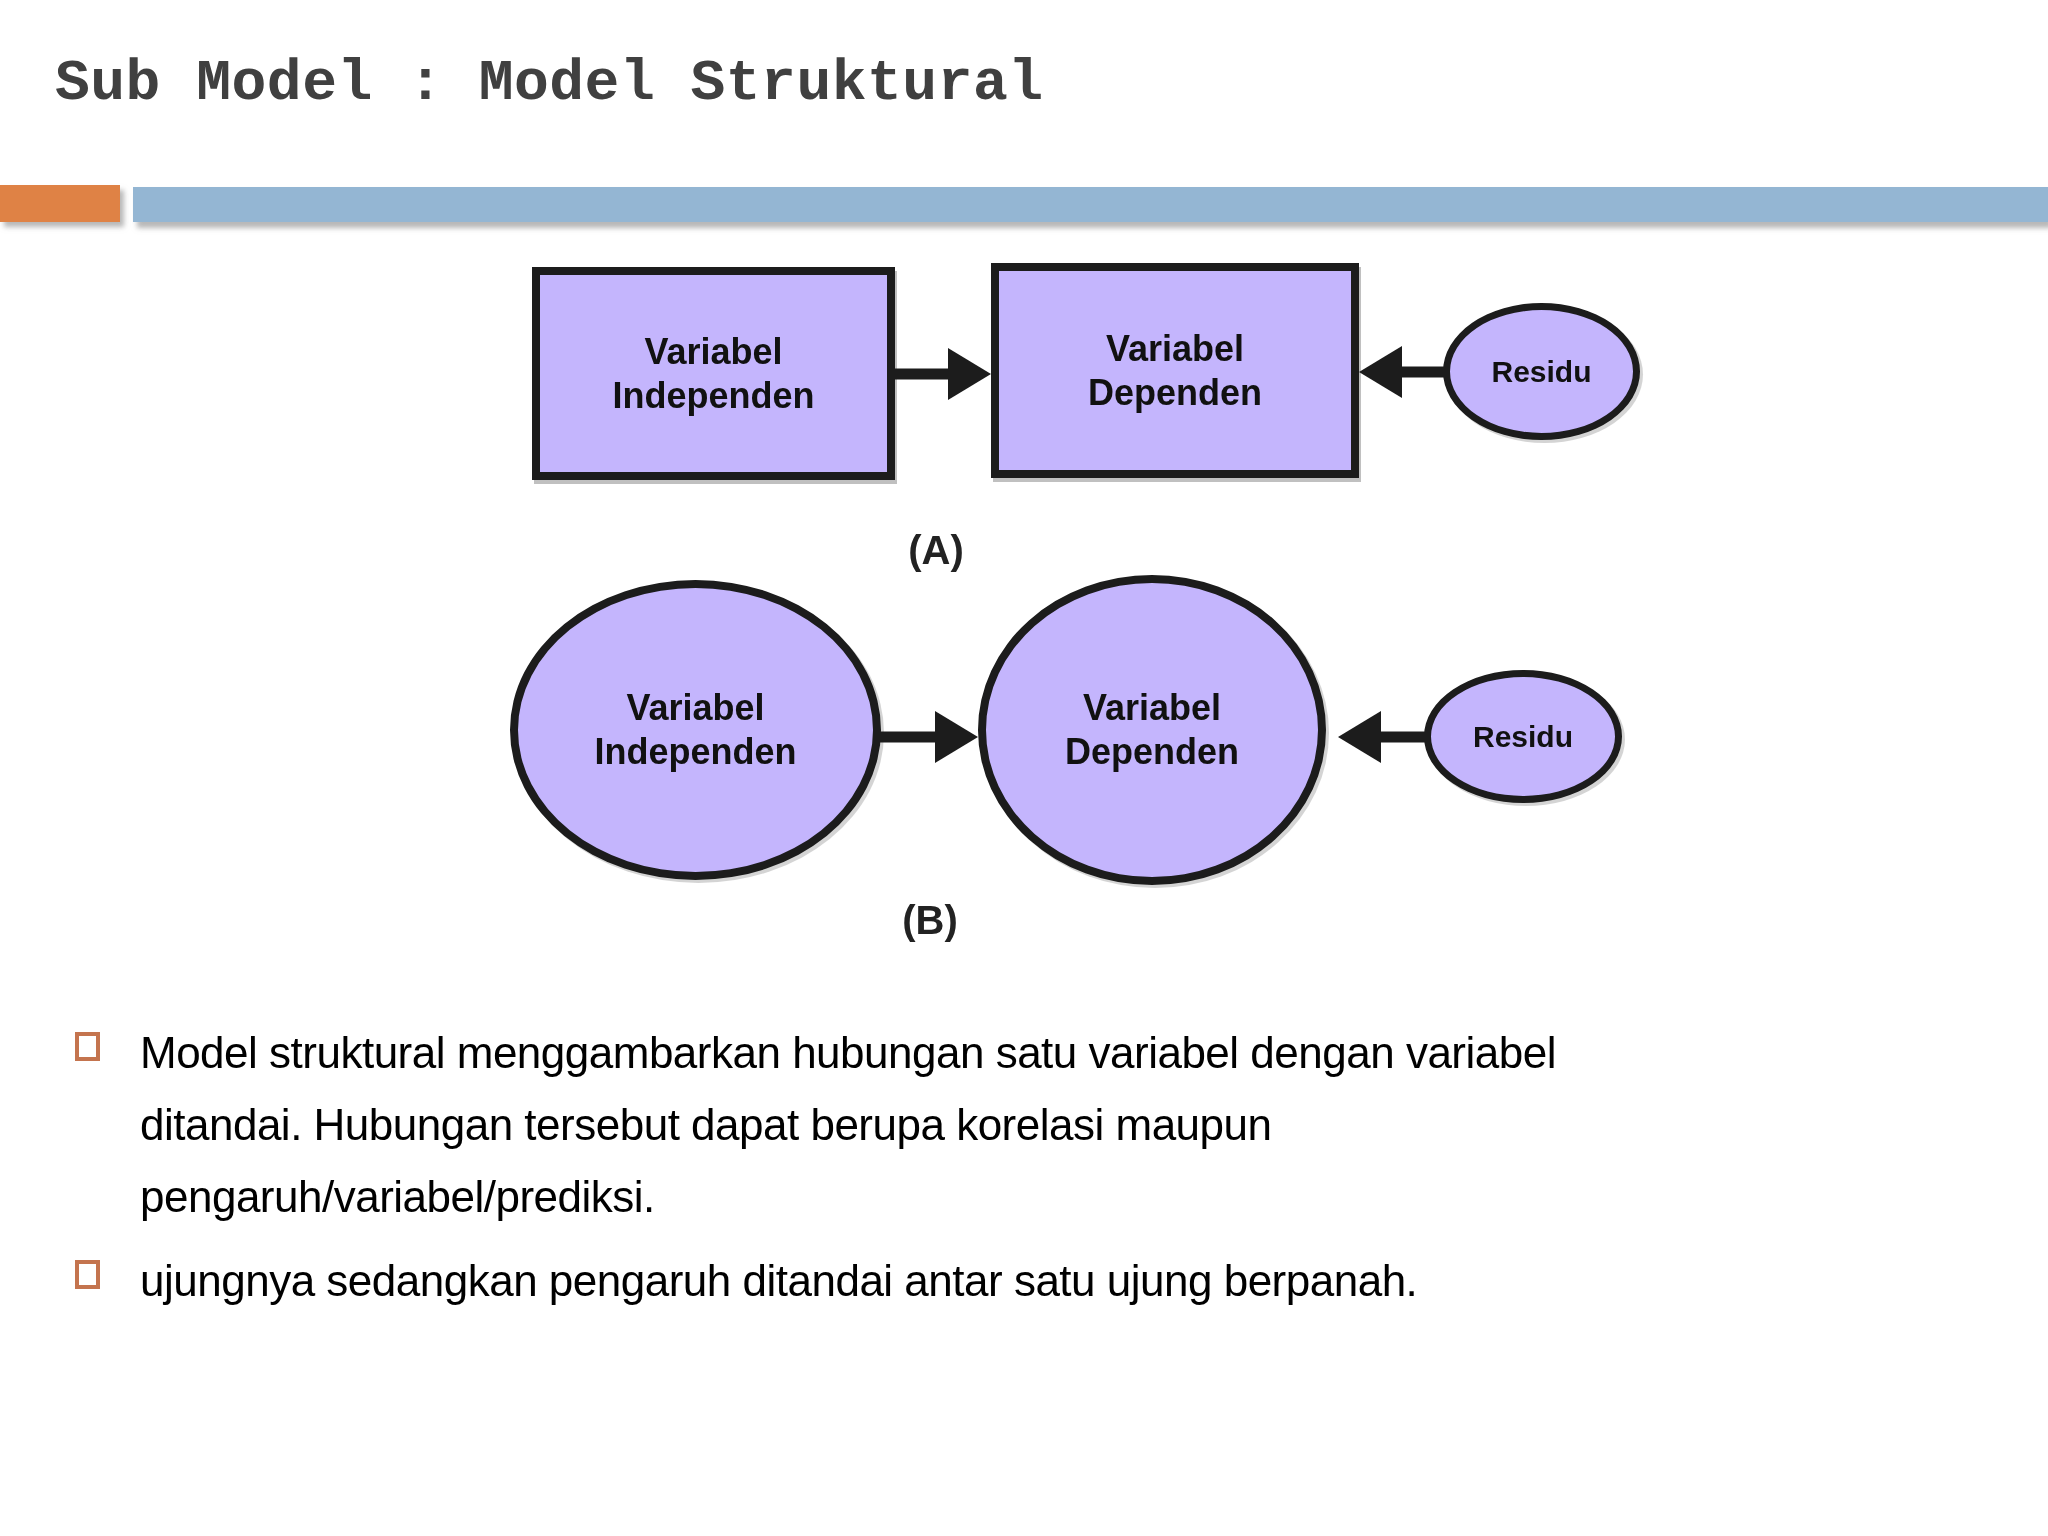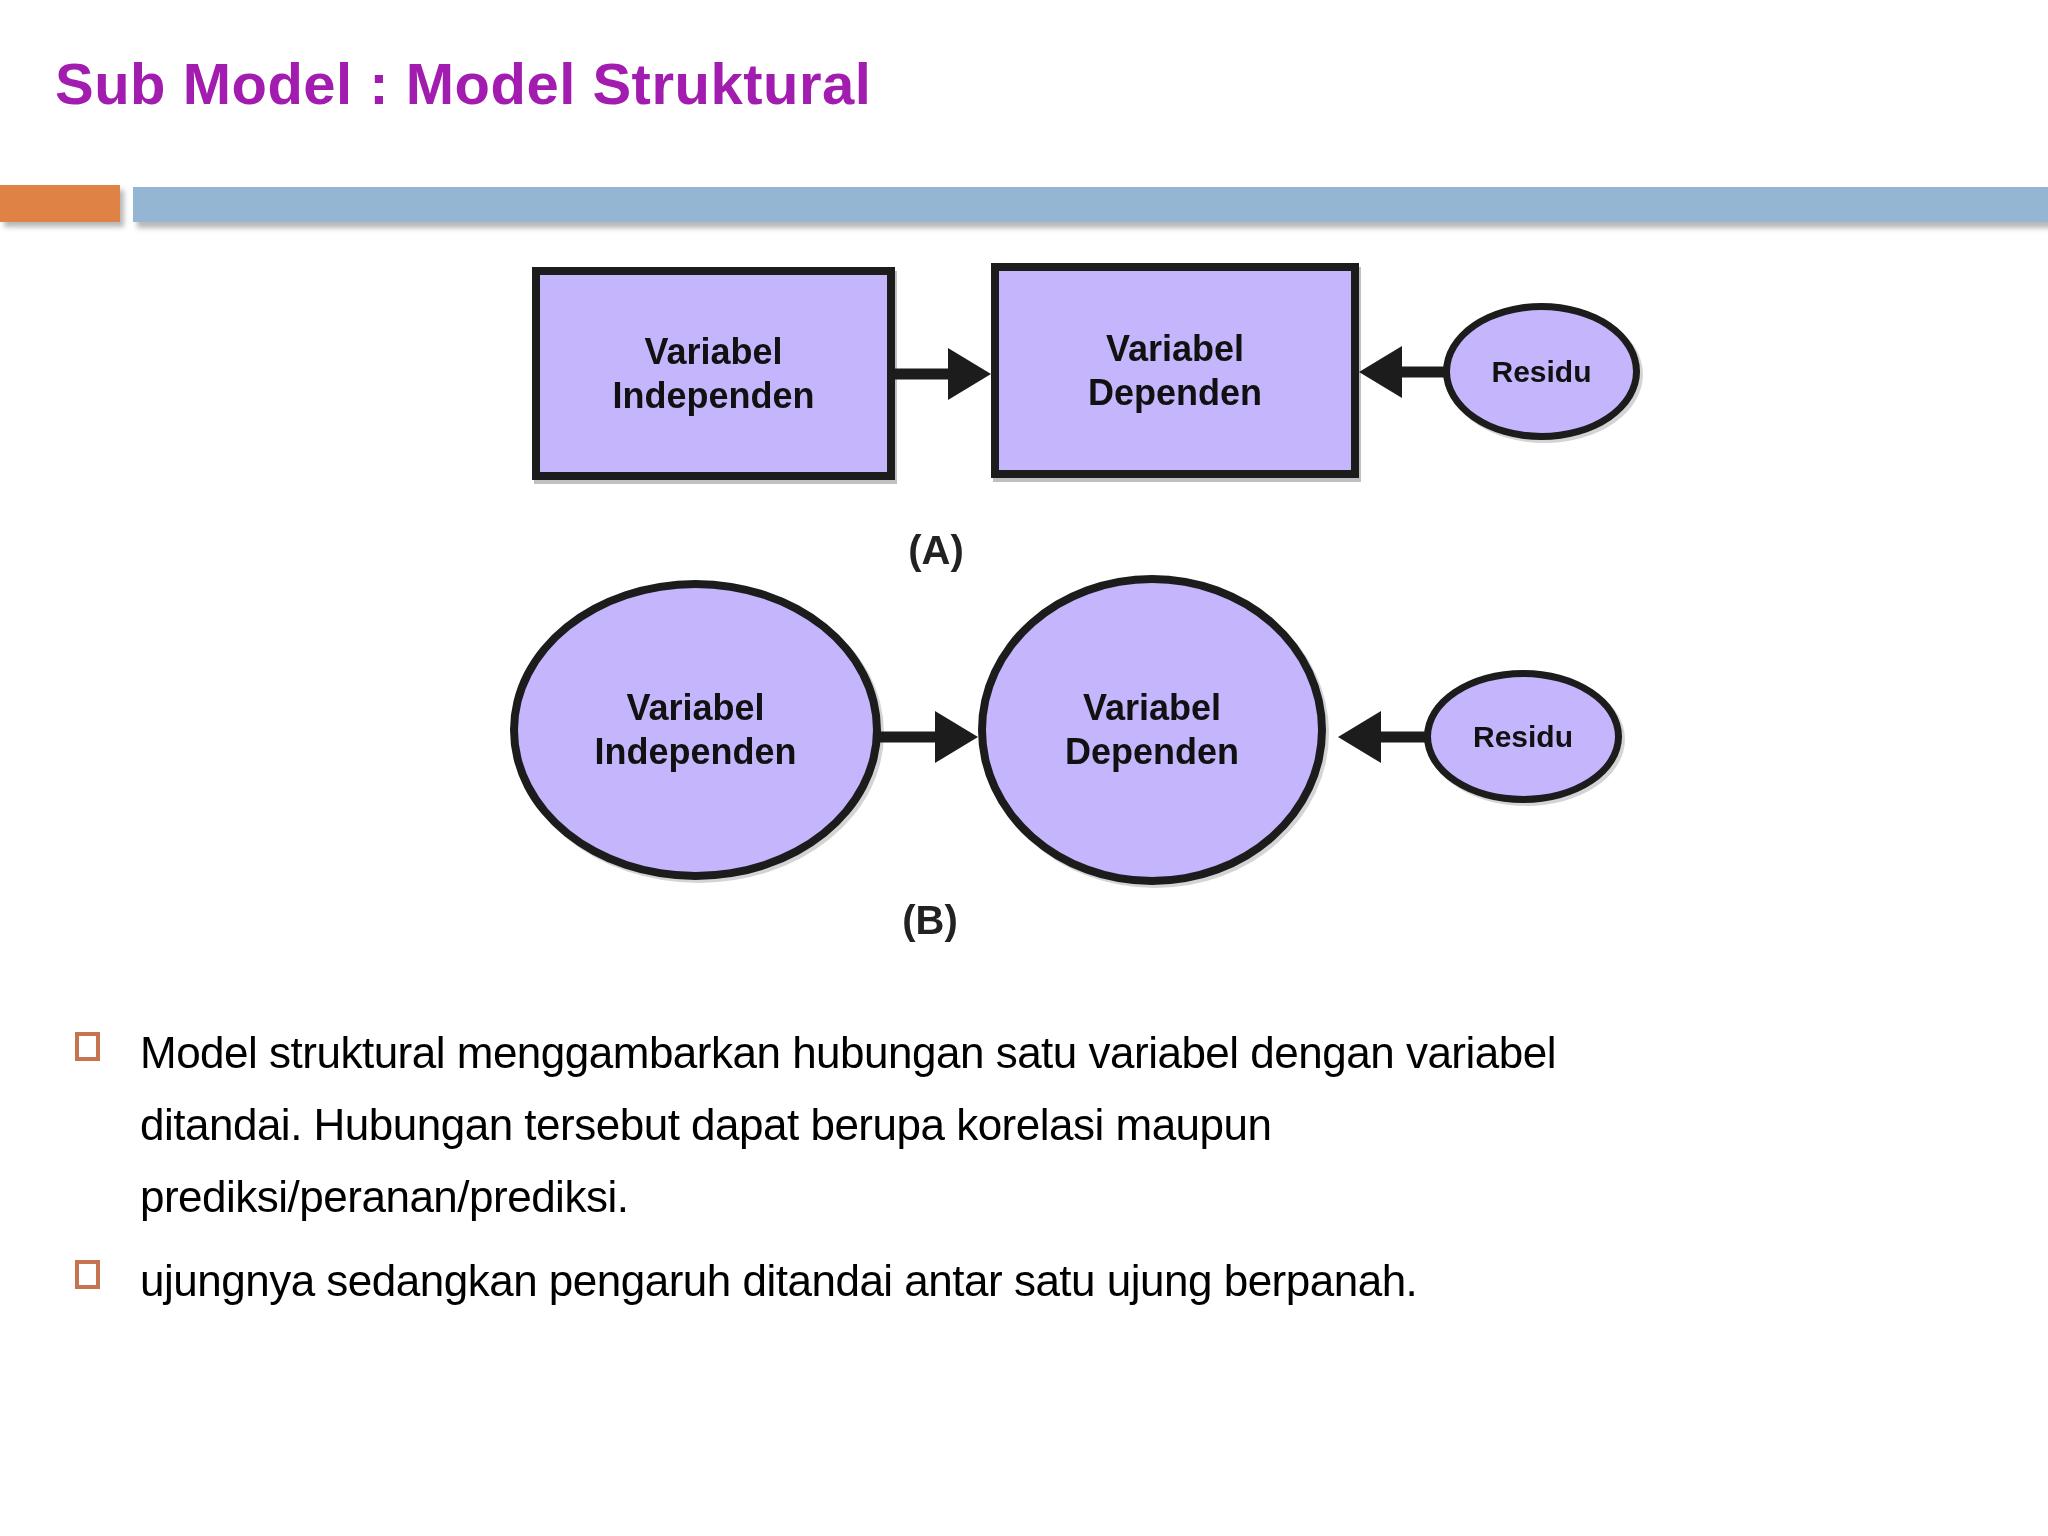--- a/index.html
+++ b/index.html
@@ -19,22 +19,23 @@
   
   .title {
     position: absolute;
     left: 55px;
     top: 52px;
     margin: 0;
     font-size: 58px;
     line-height: 1.1;
     font-weight: bold;
     letter-spacing: 0.5px;
-    color: #a21caf;
+    color: #404040;
     white-space: nowrap;
+    font-family: Liberation Mono, monospace;
   }
 
   
   .bar-orange {
     position: absolute;
     left: 0;
     top: 185px;
     width: 120px;
     height: 37px;
     background: #DF8245;
@@ -190,21 +191,21 @@
         <line x1="1426" y1="737" x2="1379" y2="737"></line>
         <polygon points="1381,711 1381,763 1338,737"></polygon>
       </g>
     </svg>
   </div>
 
   <span class="bmark bmark-1"></span>
   <div class="bullet-group bullet-1">
     <div class="bline">Model struktural menggambarkan hubungan satu variabel dengan variabel</div>
     <div class="bline">ditandai. Hubungan tersebut dapat berupa korelasi maupun</div>
-    <div class="bline">prediksi/peranan/prediksi.</div>
+    <div class="bline">pengaruh/variabel/prediksi.</div>
   </div>
 
   <span class="bmark bmark-2"></span>
   <div class="bullet-group bullet-2">
     <div class="bline">ujungnya sedangkan pengaruh ditandai antar satu ujung berpanah.</div>
   </div>
 
 </div>
 
 </body></html>

